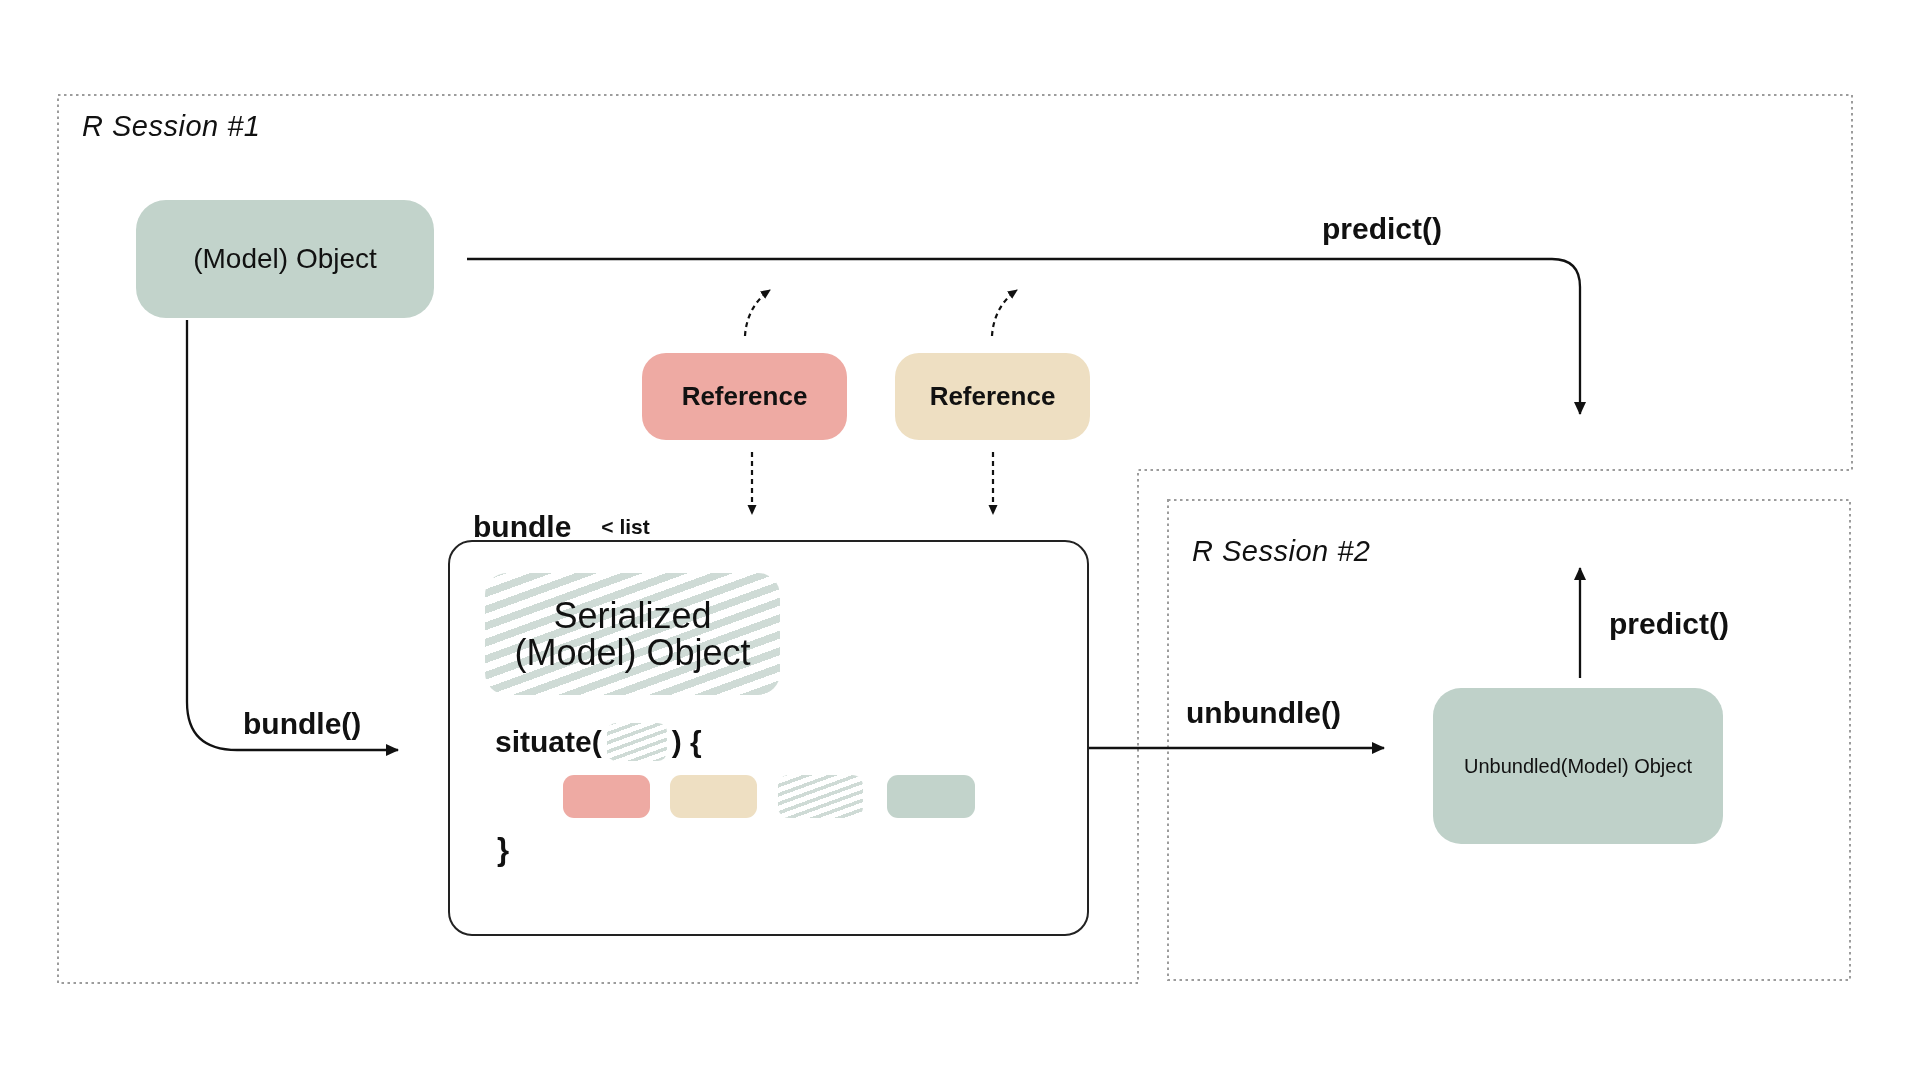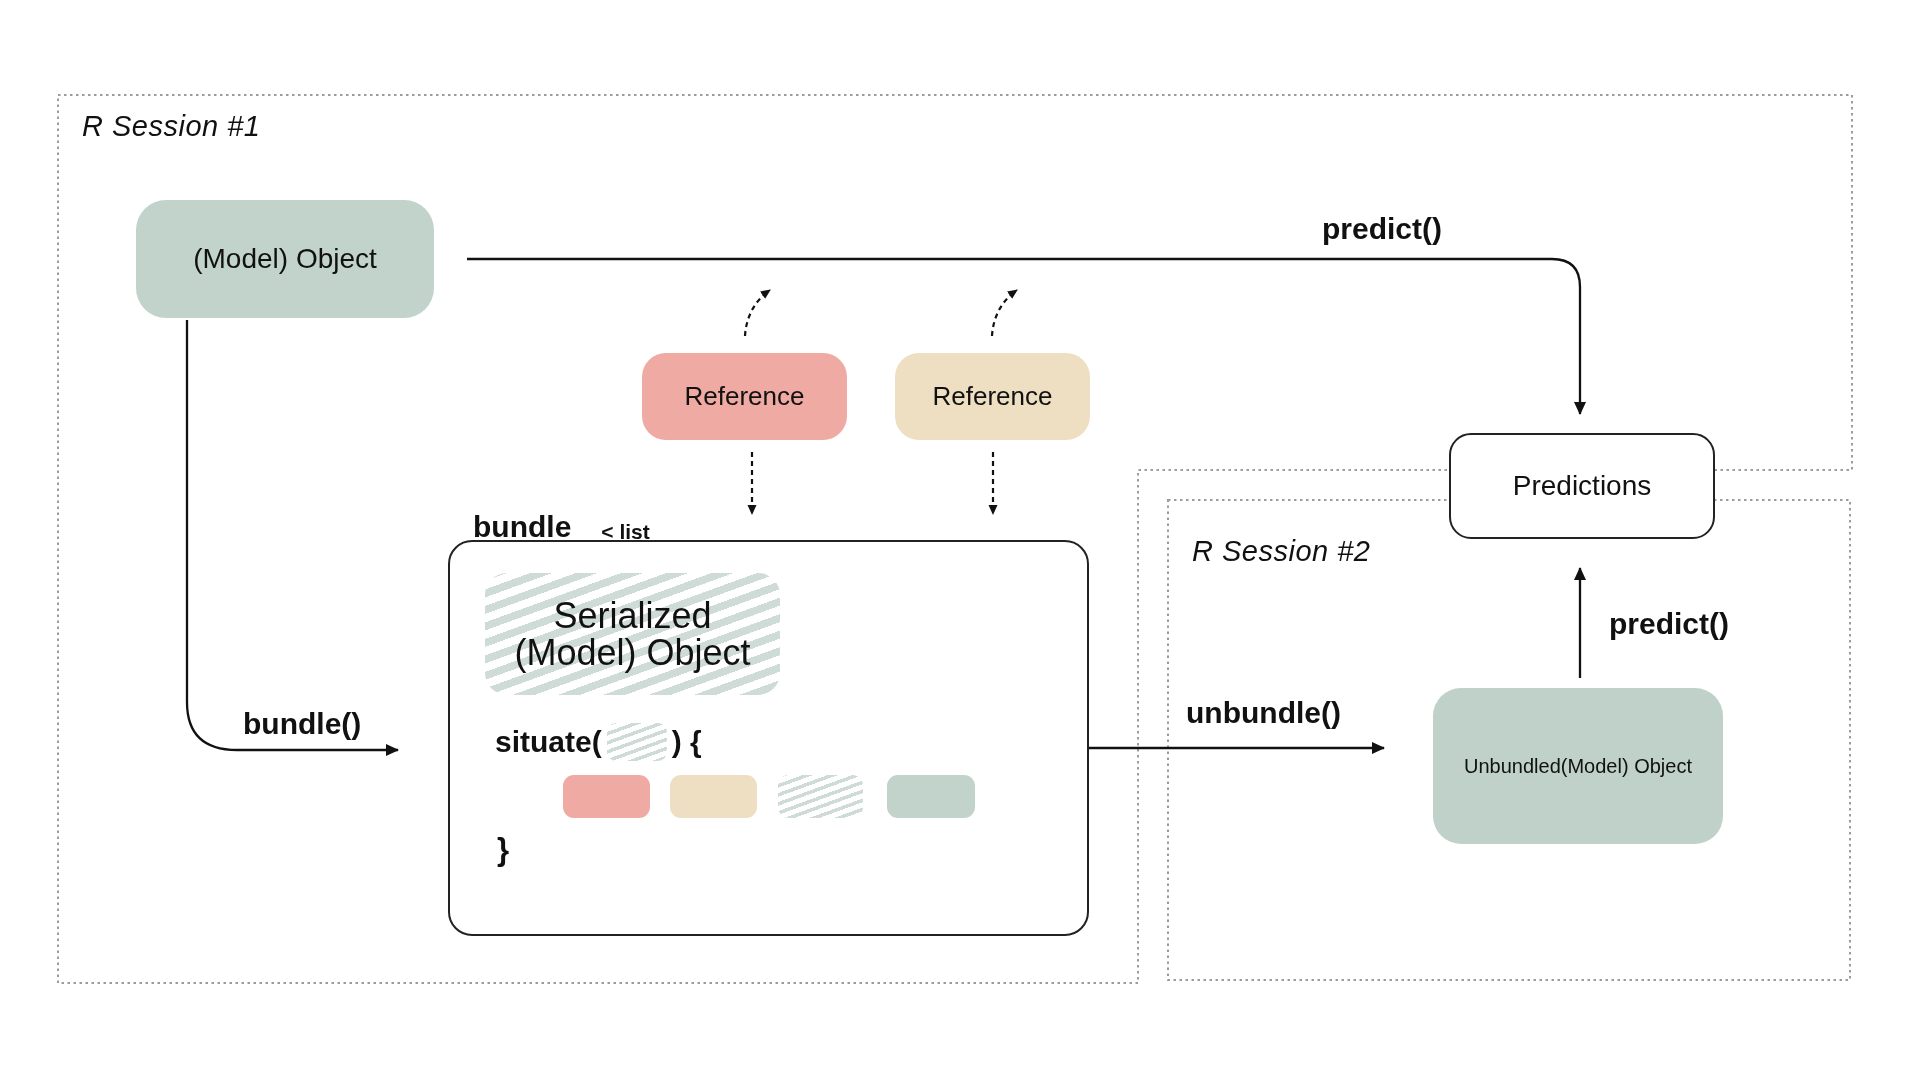--- a/index.html
+++ b/index.html
@@ -11,38 +11,38 @@
           font-family:"Liberation Sans",sans-serif;color:var(--ink);border-radius:24px;}
   .layer{position:absolute;left:0;top:0;width:1920px;height:1080px;}
   svg.layer{z-index:1;}
   .el{position:absolute;z-index:2;}
   .box{position:absolute;z-index:2;display:flex;align-items:center;justify-content:center;
        text-align:left;color:var(--ink);}
   .session-label{font-style:italic;font-size:29px;letter-spacing:.5px;}
   .mono{font-family:Liberation Sans, sans-serif;font-weight:bold;font-size:30px;white-space:pre;}
   .sans-box{font-size:28px;}
   .model-box{left:136px;top:200px;width:298px;height:118px;background:var(--sage);border-radius:30px;}
-  .ref-box{top:353px;height:87px;border-radius:24px;font-size:26px;}
+  .ref-box{top:353px;height:87px;border-radius:24px;font-size:26px;font-weight:bold;}
   .ref1{left:642px;width:205px;background:var(--salmon);}
   .ref2{left:895px;width:195px;background:var(--tan);}
   .bundle-box{left:448px;top:540px;width:637px;height:392px;background:#fff;
               border:2px solid #222;border-radius:24px;z-index:2;}
   .striped{background:repeating-linear-gradient(160deg,var(--stripe) 0 7.5px,#ffffff 7.5px 15.5px);}
   .striped-fine{background:repeating-linear-gradient(160deg,var(--stripe) 0 3.5px,#ffffff 3.5px 8.5px);}
   .serialized{left:485px;top:573px;width:295px;height:122px;border-radius:22px;
               font-size:36px;line-height:37px;flex-direction:column;}
   .situate-row{left:495px;top:720px;height:44px;display:flex;align-items:center;z-index:3;}
   .inline-swatch{display:inline-block;width:60px;height:38px;border-radius:9px;margin:0 5px;}
   .swatch{position:absolute;top:775px;height:43px;border-radius:11px;z-index:3;}
   .sw1{left:563px;width:87px;background:var(--salmon);}
   .sw2{left:670px;width:87px;background:var(--tan);}
   .sw3{left:778px;width:85px;}
   .sw4{left:887px;width:88px;background:var(--sage);}
   .brace{left:497px;top:832px;font-size:31px;z-index:3;}
-  .bundle-title{left:473px;top:510px;display:flex;align-items:flex-end;z-index:3;}
+  .bundle-title{left:473px;top:510px;display:flex;align-items:center;z-index:3;}
   .bundle-type{font-size:21px;margin-left:30px;}
   .predictions-box{left:1449px;top:433px;width:262px;height:102px;background:#fff;
                    border:2px solid #222;border-radius:22px;z-index:3;}
   .unbundled-box{left:1433px;top:688px;width:290px;height:156px;background:var(--sage_dark);
                  border-radius:28px;font-size:20px;line-height:40px;flex-direction:row;}
 </style>
 </head>
 <body>
 
 <div class="canvas">
@@ -115,17 +115,14 @@
   <div class="el mono" style="left:243px;top:707px;">bundle()</div>
   <div class="el mono" style="left:1186px;top:696px;">unbundle()</div>
 
   <div class="box unbundled-box">
     <span>Unbundled</span>
     <span>(Model) Object</span>
   </div>
 
   <div class="el mono" style="left:1609px;top:607px;">predict()</div>
 
-  <div class="box sans-box predictions-box">
-    <span>Predictions</span>
-  </div>
 
 </div>
 
 </body></html>

